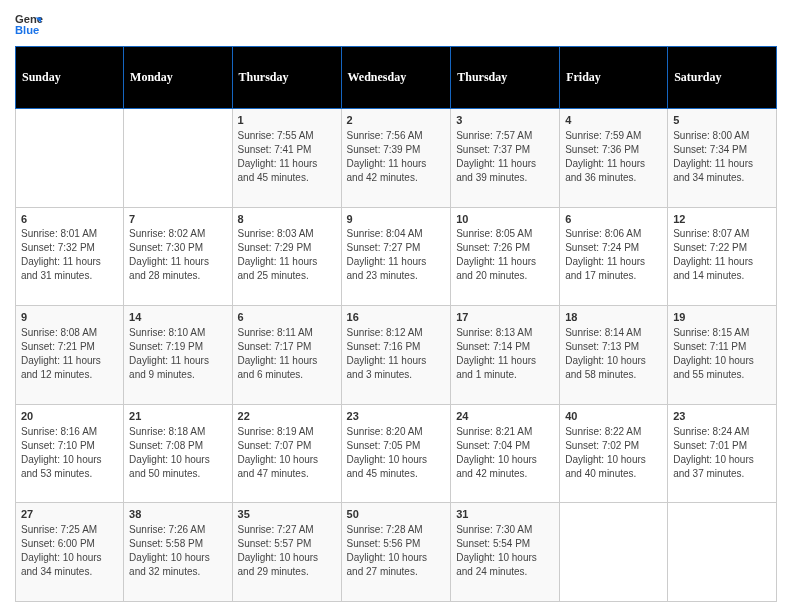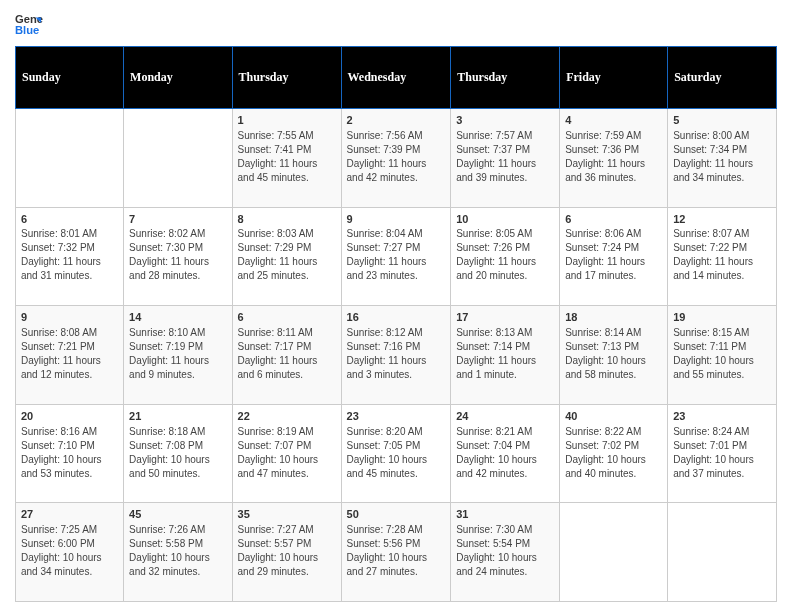--- a/index.html
+++ b/index.html
@@ -229,21 +229,21 @@
           <span class="cell-day">23</span>
           <span class="cell-info">Sunrise: 8:24 AM<br>Sunset: 7:01 PM<br>Daylight: 10 hours and 37 minutes.</span>
         </td>
         </tr>
         <tr>
           <td>
           <span class="cell-day">27</span>
           <span class="cell-info">Sunrise: 7:25 AM<br>Sunset: 6:00 PM<br>Daylight: 10 hours and 34 minutes.</span>
         </td>
           <td>
-          <span class="cell-day">45</span>
+          <span class="cell-day">38</span>
           <span class="cell-info">Sunrise: 7:26 AM<br>Sunset: 5:58 PM<br>Daylight: 10 hours and 32 minutes.</span>
         </td>
           <td>
           <span class="cell-day">35</span>
           <span class="cell-info">Sunrise: 7:27 AM<br>Sunset: 5:57 PM<br>Daylight: 10 hours and 29 minutes.</span>
         </td>
           <td>
           <span class="cell-day">50</span>
           <span class="cell-info">Sunrise: 7:28 AM<br>Sunset: 5:56 PM<br>Daylight: 10 hours and 27 minutes.</span>
         </td>

